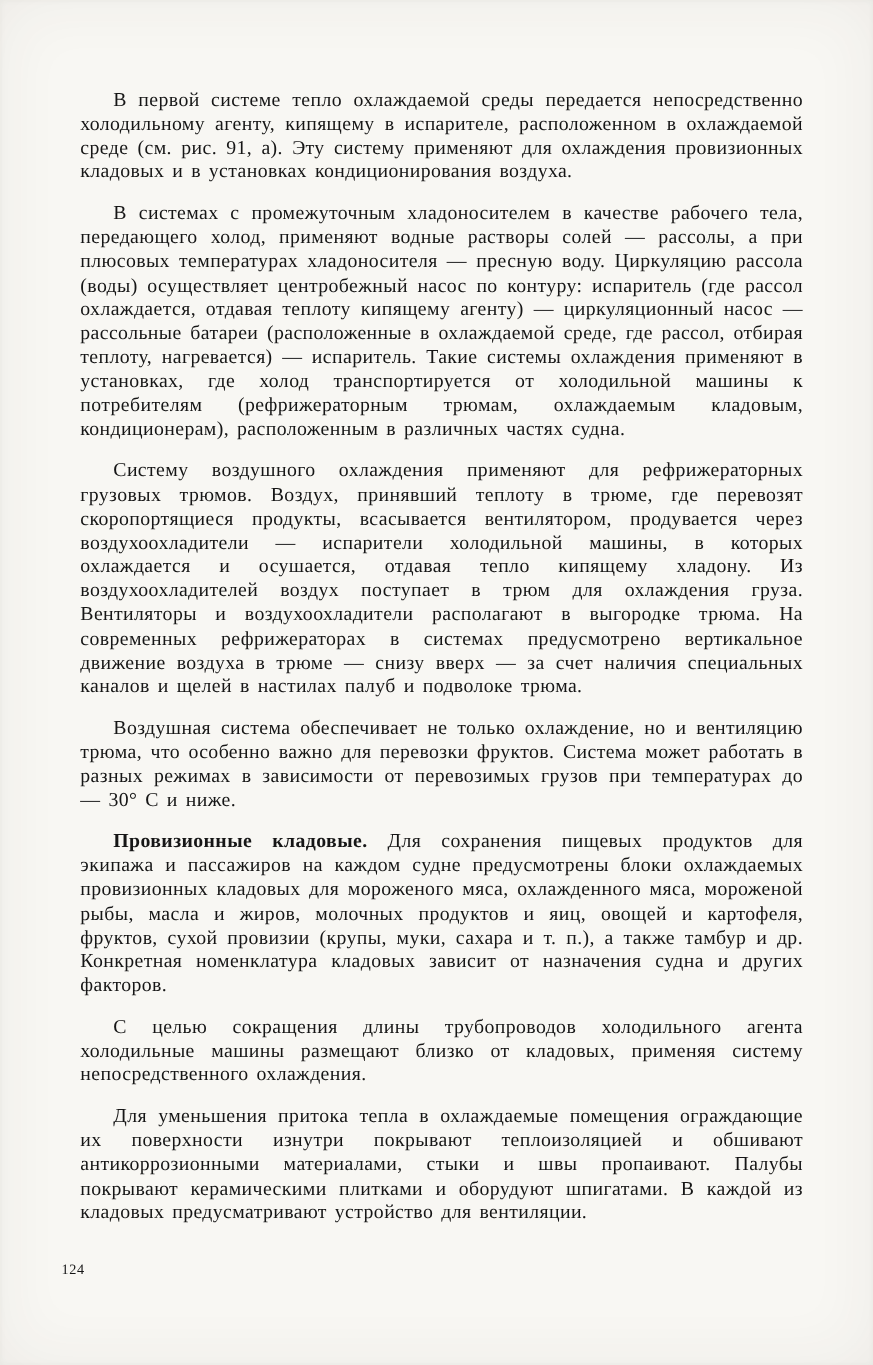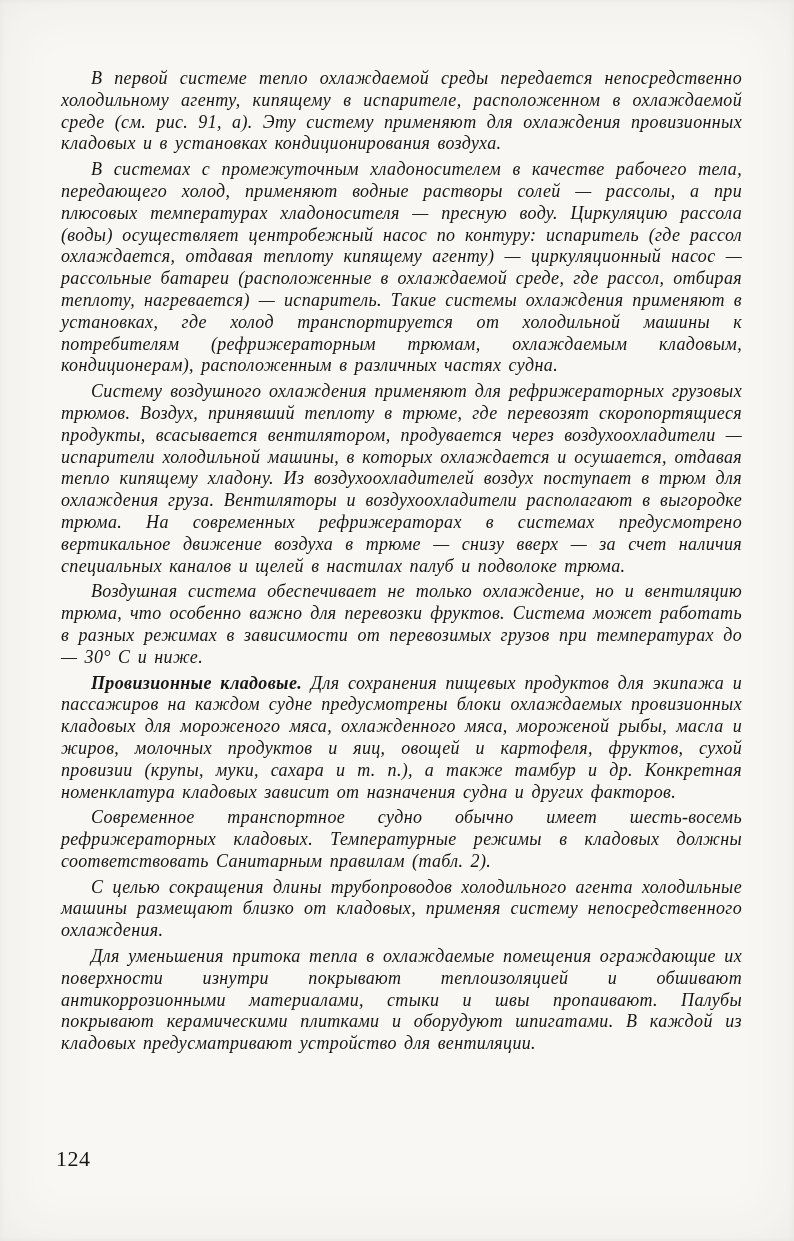--- a/index.html
+++ b/index.html
@@ -23,43 +23,41 @@
     left: 57px;
     top: 64px;
     width: 689px;
     font-size: 18px;
     line-height: 21.8px;
     text-align: justify;
     letter-spacing: 0.35px;
     word-spacing: 2.4px;
   }
   .para {
-    margin: 4px;
+    margin: 16px;
     text-indent: 30px;
-    font-style: italic;
   }
   .para .lead {
     font-weight: bold;
   }
   .page-number {
     position: absolute;
     left: 56px;
     top: 1146px;
-    font-size: 22px;
+    font-size: 13px;
     letter-spacing: 0.5px;
   }
 </style>
 </head>
 <body>
 
 <div class="page">
   <main class="text-block">
     <p class="para"><b class="lead"></b><span>В первой системе тепло охлаждаемой среды передается непосредственно холодильному агенту, кипящему в испарителе, расположенном в охлаждаемой среде (см. рис. 91, а). Эту систему применяют для охлаждения провизионных кладовых и в установках кондиционирования воздуха.</span></p>
     <p class="para"><b class="lead"></b><span>В системах с промежуточным хладоносителем в качестве рабочего тела, передающего холод, применяют водные растворы солей — рассолы, а при плюсовых температурах хладоносителя — пресную воду. Циркуляцию рассола (воды) осуществляет центробежный насос по контуру: испаритель (где рассол охлаждается, отдавая теплоту кипящему агенту) — циркуляционный насос — рассольные батареи (расположенные в охлаждаемой среде, где рассол, отбирая теплоту, нагревается) — испаритель. Такие системы охлаждения применяют в установках, где холод транспортируется от холодильной машины к потребителям (рефрижераторным трюмам, охлаждаемым кладовым, кондиционерам), расположенным в различных частях судна.</span></p>
     <p class="para"><b class="lead"></b><span>Систему воздушного охлаждения применяют для рефрижераторных грузовых трюмов. Воздух, принявший теплоту в трюме, где перевозят скоропортящиеся продукты, всасывается вентилятором, продувается через воздухоохладители — испарители холодильной машины, в которых охлаждается и осушается, отдавая тепло кипящему хладону. Из воздухоохладителей воздух поступает в трюм для охлаждения груза. Вентиляторы и воздухоохладители располагают в выгородке трюма. На современных рефрижераторах в системах предусмотрено вертикальное движение воздуха в трюме — снизу вверх — за счет наличия специальных каналов и щелей в настилах палуб и подволоке трюма.</span></p>
     <p class="para"><b class="lead"></b><span>Воздушная система обеспечивает не только охлаждение, но и вентиляцию трюма, что особенно важно для перевозки фруктов. Система может работать в разных режимах в зависимости от перевозимых грузов при температурах до — 30° С и ниже.</span></p>
     <p class="para"><b class="lead">Провизионные кладовые. </b><span>Для сохранения пищевых продуктов для экипажа и пассажиров на каждом судне предусмотрены блоки охлаждаемых провизионных кладовых для мороженого мяса, охлажденного мяса, мороженой рыбы, масла и жиров, молочных продуктов и яиц, овощей и картофеля, фруктов, сухой провизии (крупы, муки, сахара и т. п.), а также тамбур и др. Конкретная номенклатура кладовых зависит от назначения судна и других факторов.</span></p>
-    <p class="para"><b class="lead"></b><span>Современное транспортное судно обычно имеет шесть-восемь рефрижераторных кладовых. Температурные режимы в кладовых должны соответствовать Санитарным правилам (табл. 2).</span></p>
     <p class="para"><b class="lead"></b><span>С целью сокращения длины трубопроводов холодильного агента холодильные машины размещают близко от кладовых, применяя систему непосредственного охлаждения.</span></p>
     <p class="para"><b class="lead"></b><span>Для уменьшения притока тепла в охлаждаемые помещения ограждающие их поверхности изнутри покрывают теплоизоляцией и обшивают антикоррозионными материалами, стыки и швы пропаивают. Палубы покрывают керамическими плитками и оборудуют шпигатами. В каждой из кладовых предусматривают устройство для вентиляции.</span></p>
   </main>
   <div class="page-number">124</div>
 </div>
 
 </body></html>

